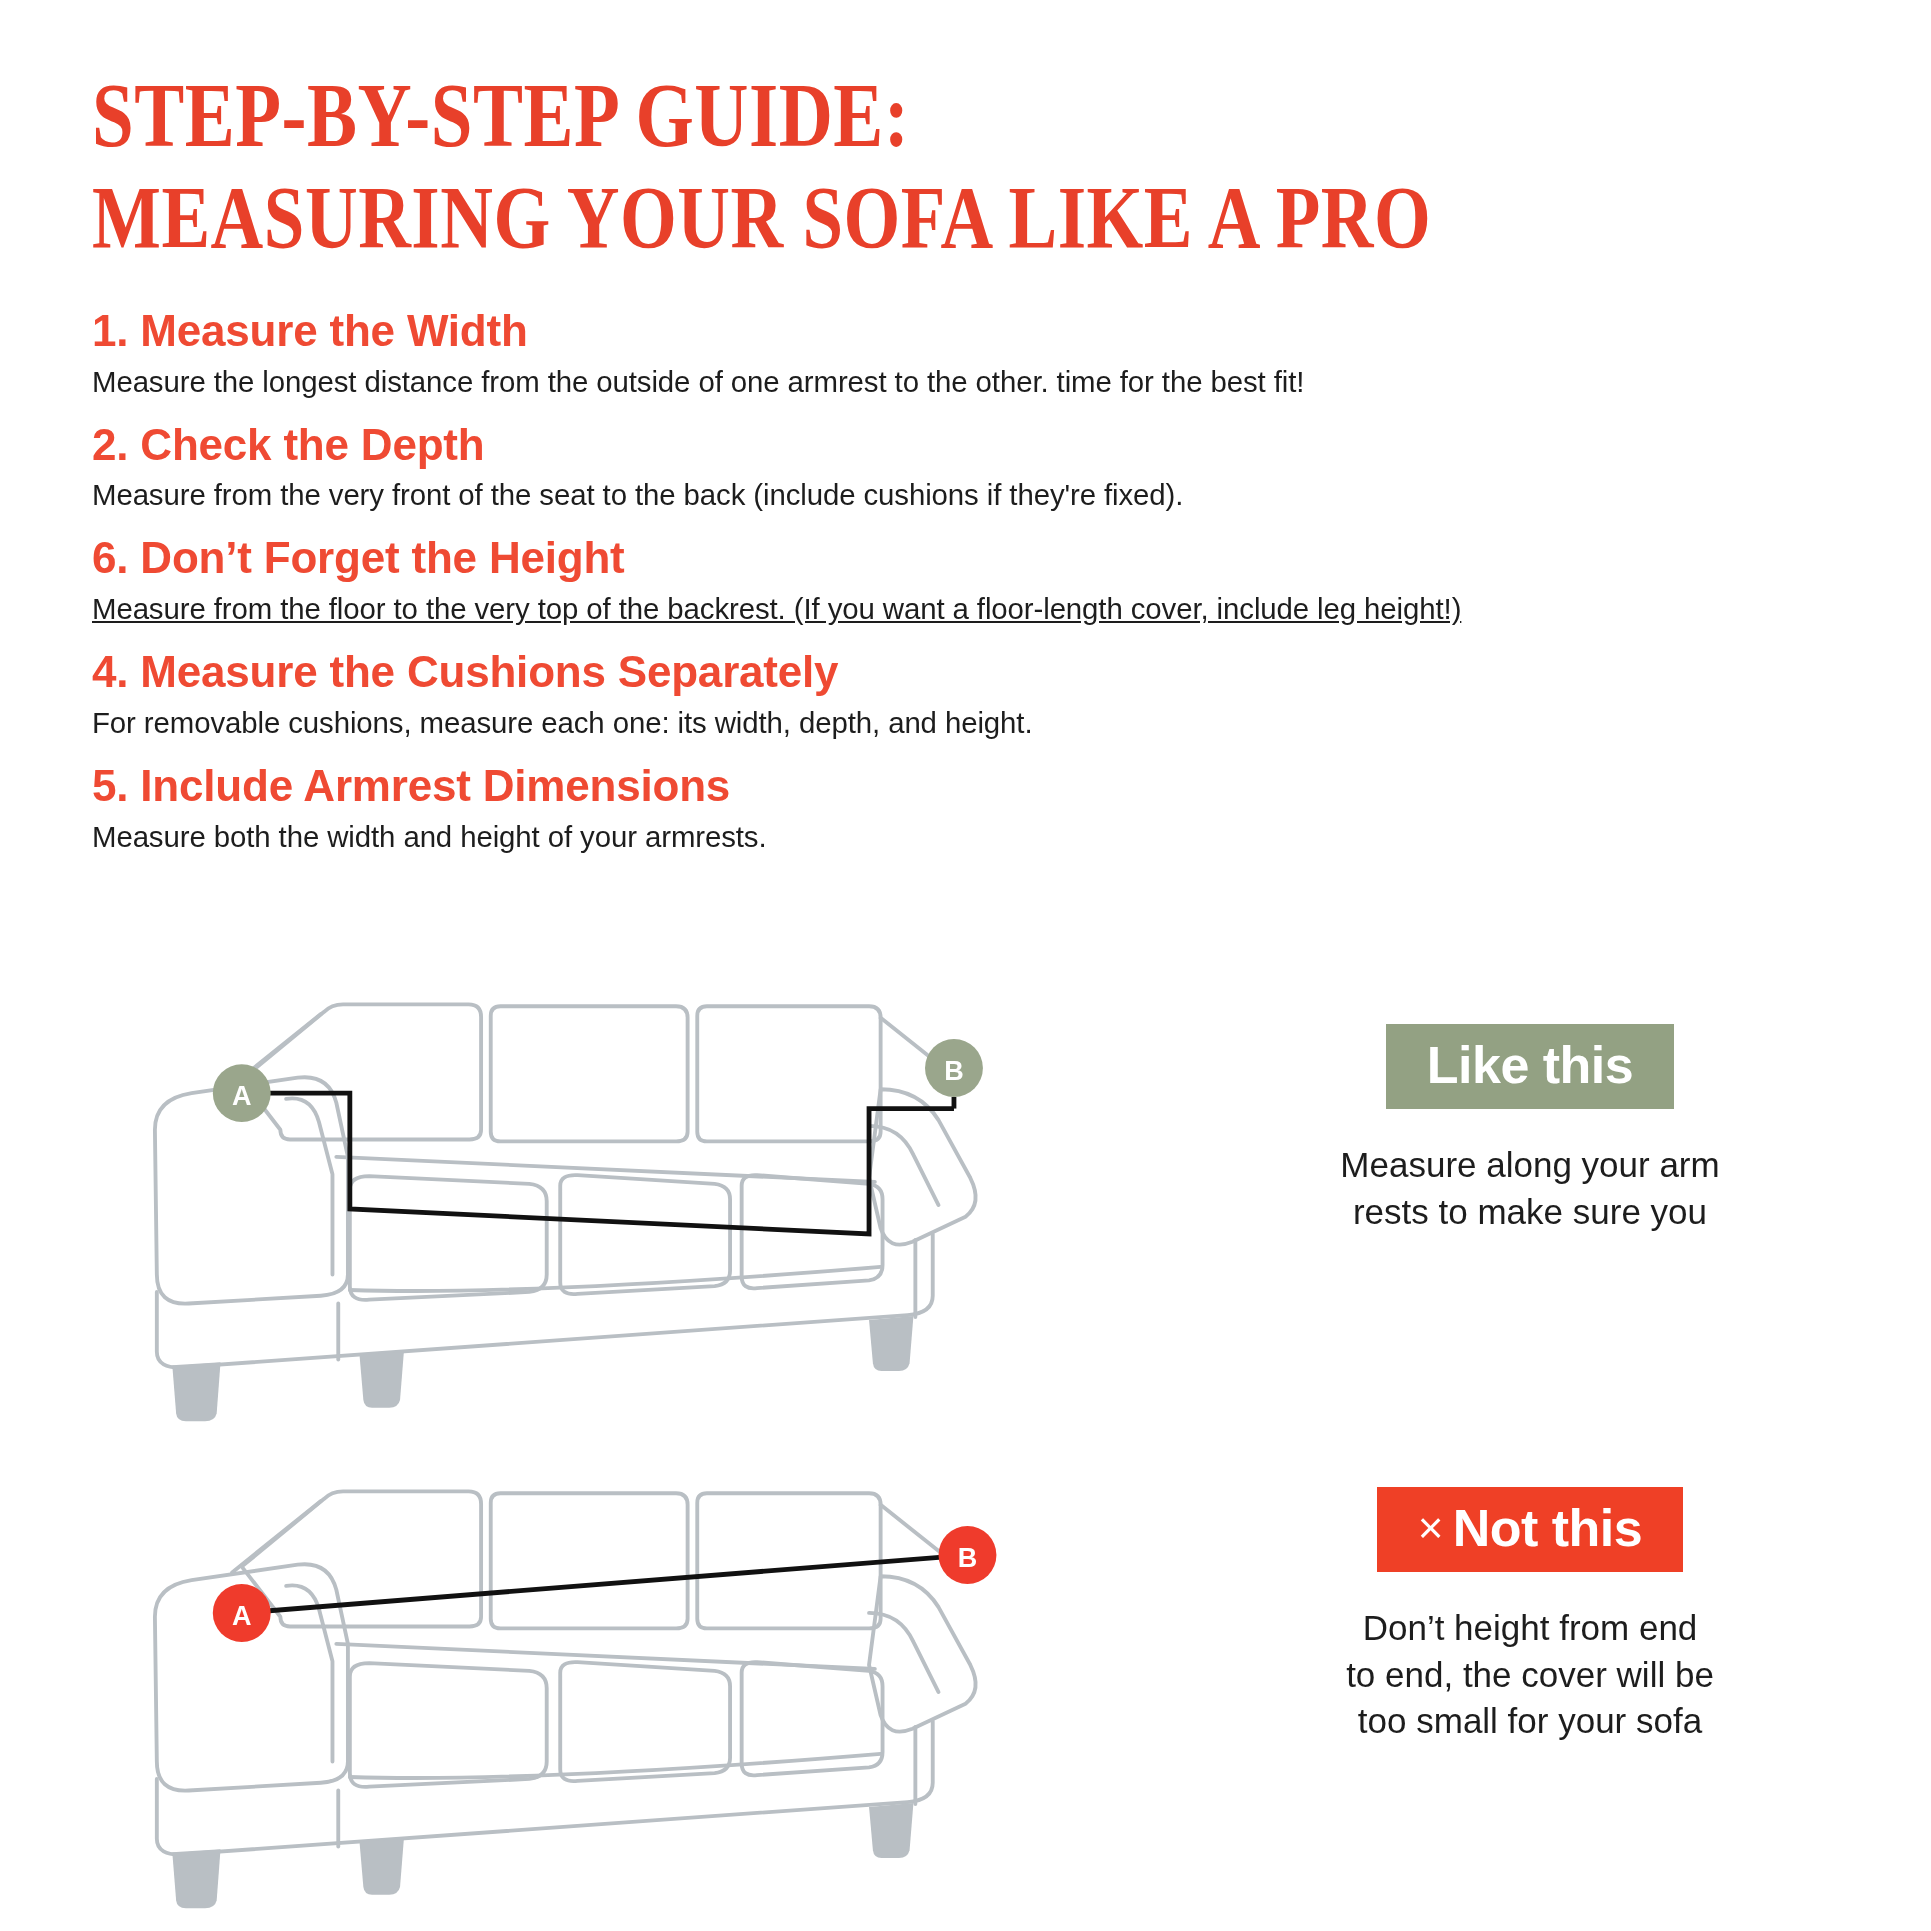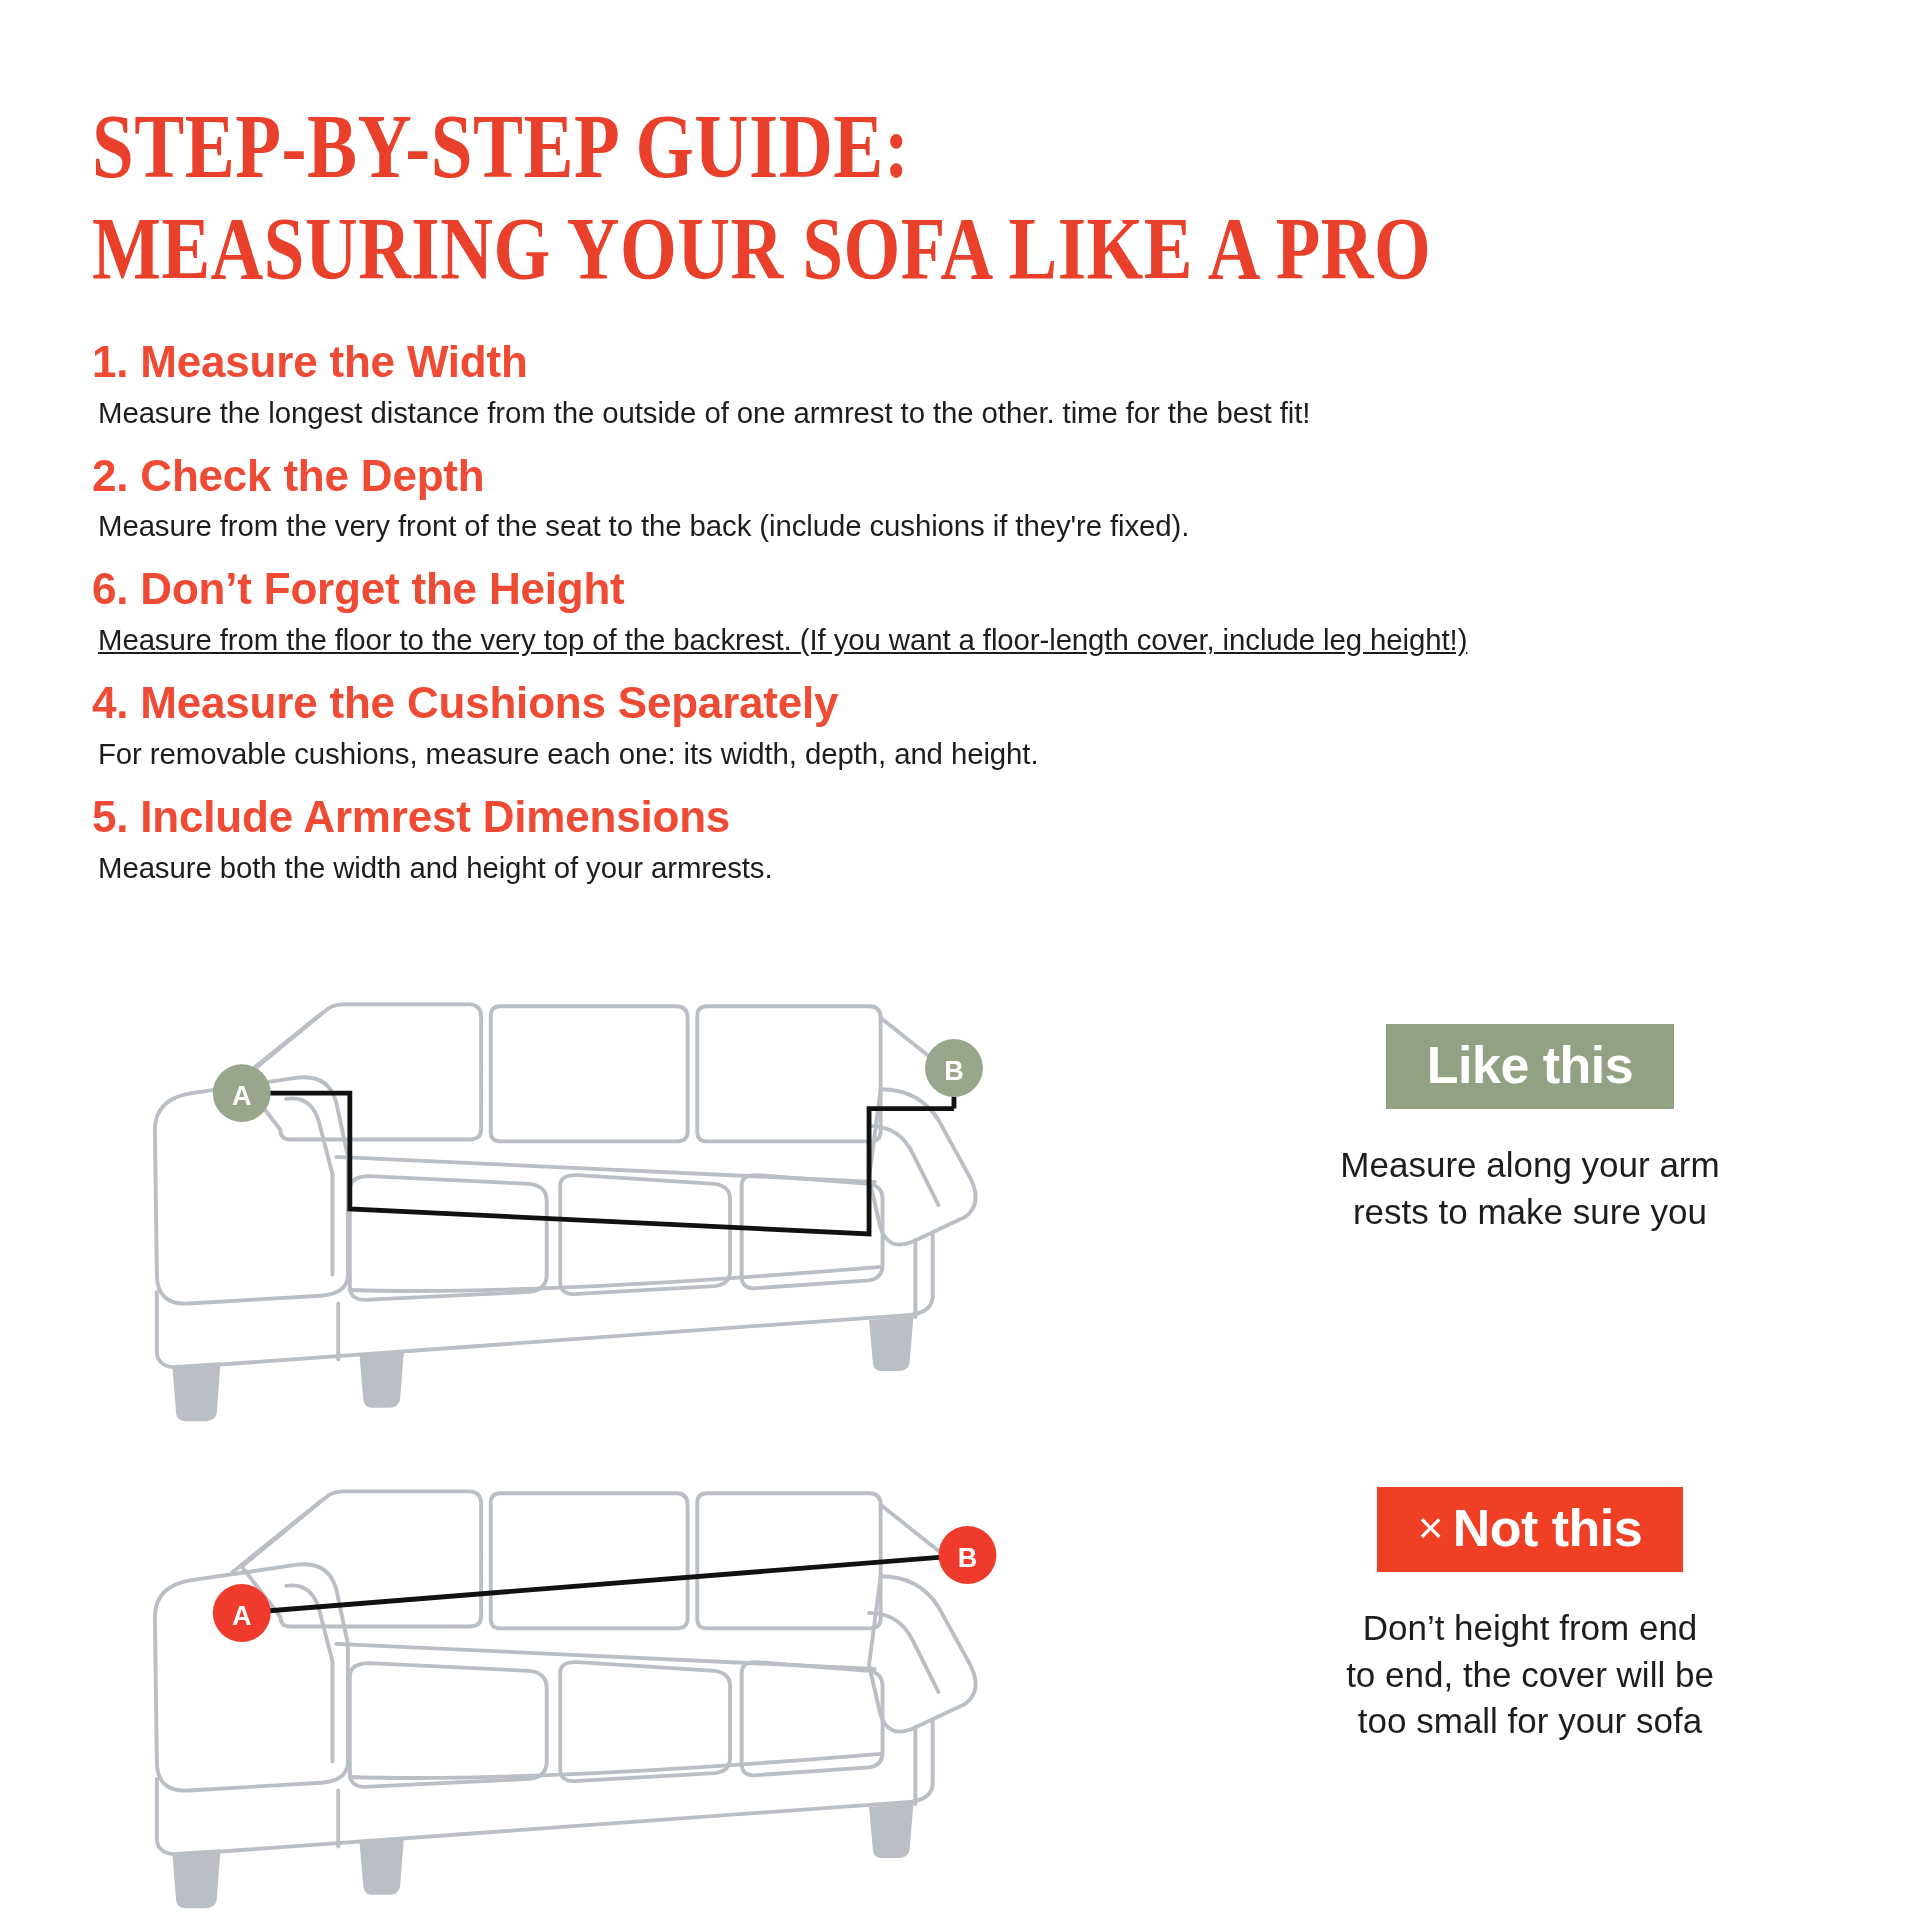--- a/index.html
+++ b/index.html
@@ -18,21 +18,21 @@
   .page {
     position: relative;
     width: 1931px;
     height: 1931px;
     box-sizing: border-box;
     padding: 0 92px;
   }
 
   
   .title-block {
-    padding-top: 100px;
+    padding-top: 69px;
   }
   .title-line {
     font-family: "Liberation Serif", serif;
     color: #e8402a;
     font-weight: bold;
     letter-spacing: 0.5px;
     line-height: 1.0;
     white-space: nowrap;
     transform: scaleY(1.22);
     transform-origin: left top;
@@ -58,21 +58,20 @@
     font-size: 44px;
     font-weight: bold;
     letter-spacing: -0.2px;
     margin-bottom: 7.7px;
   }
   .step-body {
     color: #1d1d1d;
     font-size: 29.4px;
     letter-spacing: -0.1px;
     line-height: 1.25;
-    margin-left: 6px;
   }
 
   
   .lower {
     position: absolute;
     left: 0;
     top: 985px;
     width: 1931px;
     height: 946px;
   }

